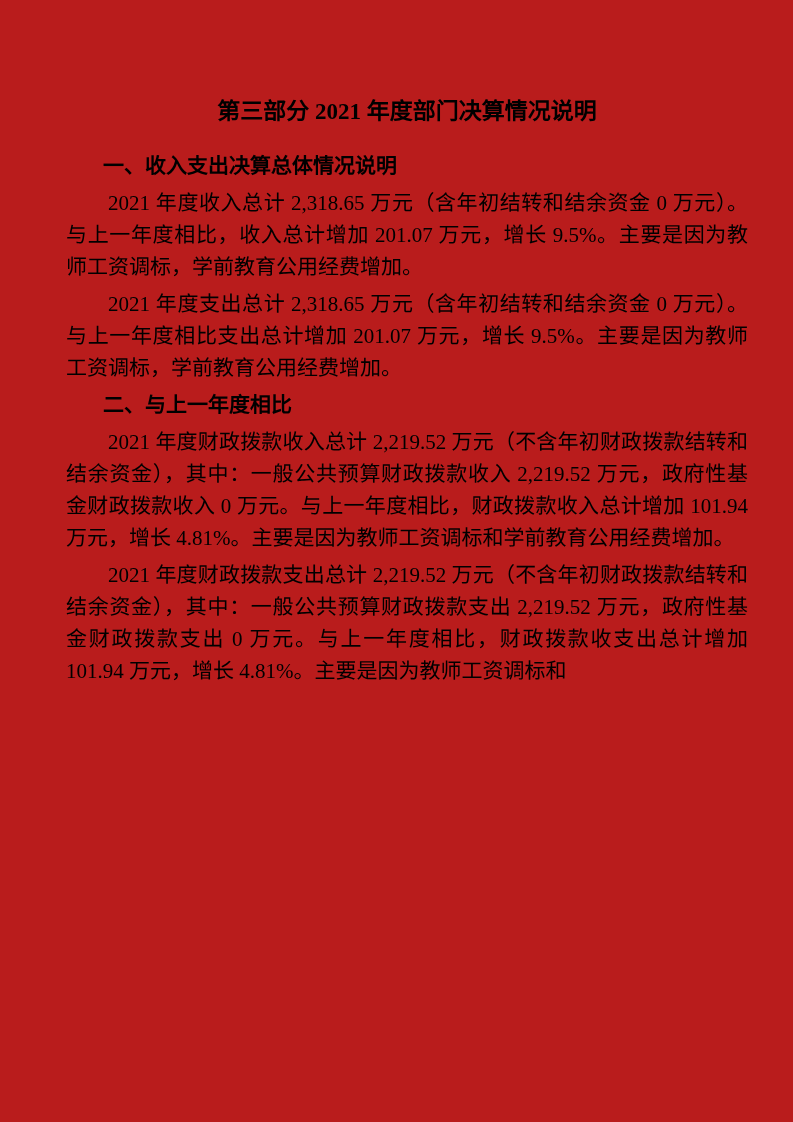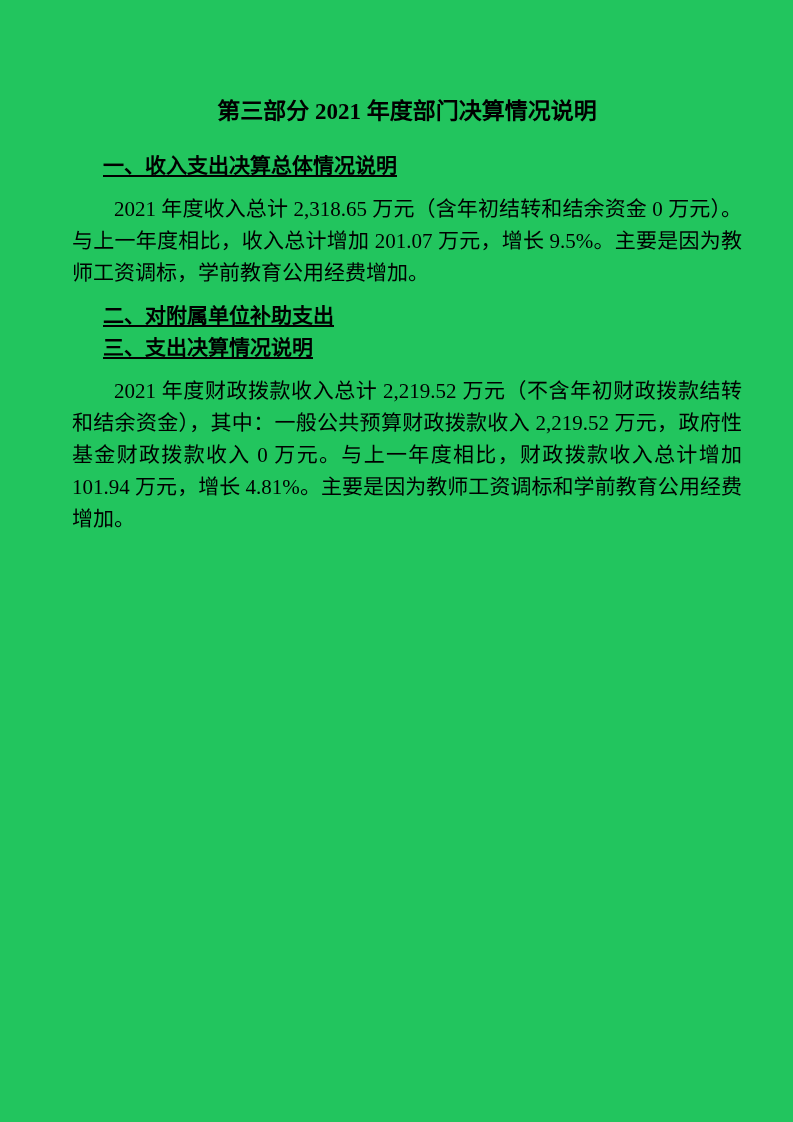--- a/index.html
+++ b/index.html
@@ -5,21 +5,21 @@
   html, body {
     margin: 0;
     padding: 0;
     background: #ffffff;
   }
   .page {
     position: relative;
     width: 793px;
     height: 1122px;
     box-sizing: border-box;
-    background: #22c55e;
+    background: #b91c1c;
     color: #000000;
     padding: 96px 40px 0 61px;
     overflow: hidden;
   }
   .doc-title {
     font-family: "Liberation Serif", "DejaVu Serif", serif;
     font-weight: bold;
     font-size: 23px;
     line-height: 32px;
     text-align: center;
@@ -34,36 +34,36 @@
     text-justify: inter-character;
   }
   .section-heading {
     font-family: "Liberation Sans", "DejaVu Sans", sans-serif;
     font-weight: bold;
     font-size: 21px;
     line-height: 32px;
     margin: 0;
     text-indent: 2em;
     text-align: left;
-    text-decoration: underline;
   }
   .body-paragraph {
-    margin: 11px;
+    margin: 5px;
     text-indent: 2em;
   }
 </style>
 </head>
 <body>
 
 <div class="page">
   <h1 class="doc-title">第三部分 2021 年度部门决算情况说明</h1>
 
   <div class="content">
     <h2 class="section-heading">一、收入支出决算总体情况说明</h2>
     <p class="body-paragraph">2021 年度收入总计 2,318.65 万元（含年初结转和结余资金 0 万元）。与上一年度相比，收入总计增加 201.07 万元，增长 9.5%。主要是因为教师工资调标，学前教育公用经费增加。</p>
+    <p class="body-paragraph">2021 年度支出总计 2,318.65 万元（含年初结转和结余资金 0 万元）。与上一年度相比支出总计增加 201.07 万元，增长 9.5%。主要是因为教师工资调标，学前教育公用经费增加。</p>
 
-    <h2 class="section-heading">二、对附属单位补助支出</h2>
+    <h2 class="section-heading">二、与上一年度相比</h2>
 
-    <h2 class="section-heading">三、支出决算情况说明</h2>
 
     <p class="body-paragraph">2021 年度财政拨款收入总计 2,219.52 万元（不含年初财政拨款结转和结余资金），其中：一般公共预算财政拨款收入 2,219.52 万元，政府性基金财政拨款收入 0 万元。与上一年度相比，财政拨款收入总计增加 101.94 万元，增长 4.81%。主要是因为教师工资调标和学前教育公用经费增加。</p>
+    <p class="body-paragraph">2021 年度财政拨款支出总计 2,219.52 万元（不含年初财政拨款结转和结余资金），其中：一般公共预算财政拨款支出 2,219.52 万元，政府性基金财政拨款支出 0 万元。与上一年度相比，财政拨款收支出总计增加 101.94 万元，增长 4.81%。主要是因为教师工资调标和</p>
   </div>
 </div>
 
 </body></html>

